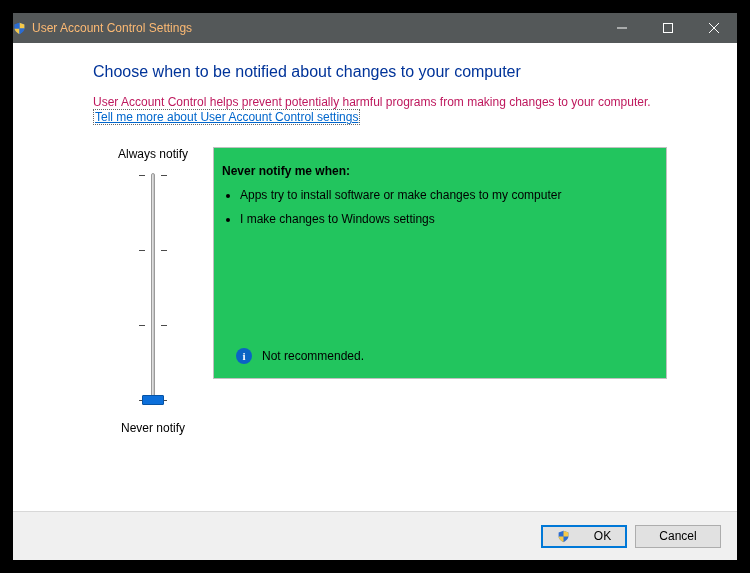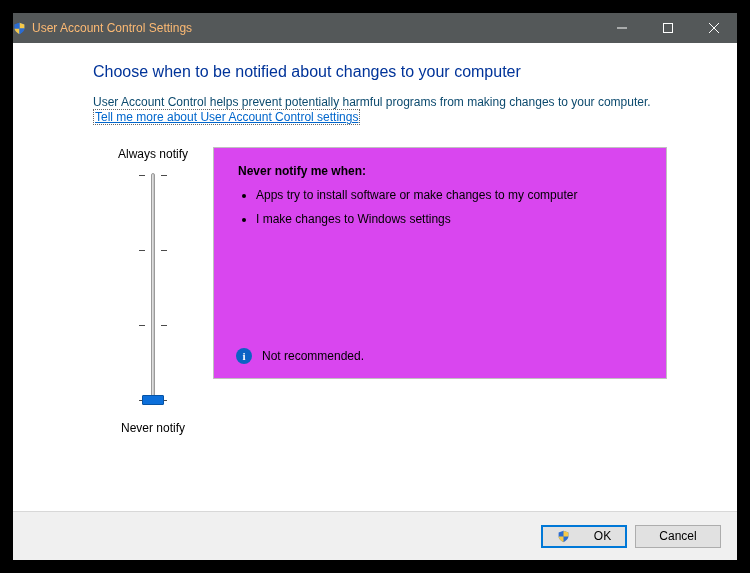--- a/index.html
+++ b/index.html
@@ -25,21 +25,21 @@
   .winbtns{margin-left:auto;display:flex;height:100%;}
   .winbtn{width:46px;display:flex;align-items:center;justify-content:center;color:#fff;}
   .winbtn svg{display:block;}
   
   .content{
     flex:1;padding:20px 70px 0 80px;position:relative;
   }
   .heading{
     color:#003399;font-size:16px;font-weight:400;margin:0 0 14px 0;
   }
-  .subtext{font-size:12px;color:#0c4a6e;margin:0;}
+  .subtext{font-size:12px;color:#be185d;margin:0;}
   .link{
     display:inline-block;color:#0066cc;font-size:12px;
     text-decoration:underline;border:1px dotted #666;
     padding:0 1px;margin-top:0;cursor:pointer;
   }
   .body{
     display:flex;margin-top:22px;
   }
   
   .slidercol{
@@ -61,22 +61,22 @@
   }
   .tick.l{left:50%;margin-left:-14px;}
   .tick.r{left:50%;margin-left:8px;}
   .thumb{
     position:absolute;left:50%;margin-left:-11px;width:22px;height:10px;
     background:#0c6fda;border:1px solid #0553a5;border-radius:1px;
     box-sizing:border-box;
   }
   
   .descbox{
-    flex:1;border:1px solid #c0c0c0;background:#d946ef;
-    padding:16px 22px 14px 24px;box-sizing:border-box;
+    flex:1;border:1px solid #c0c0c0;background:#22c55e;
+    padding:16px 22px 14px 8px;box-sizing:border-box;
     height:232px;position:relative;
   }
   .descbox b{font-weight:600;}
   .descbox ul{margin:10px 0 0 0;padding:0 0 0 18px;}
   .descbox li{font-size:12px;margin-bottom:10px;}
   .footer-note{
     position:absolute;left:22px;bottom:14px;display:flex;align-items:center;gap:10px;
   }
   .info-ico{
     width:16px;height:16px;border-radius:50%;background:#0b63c4;

